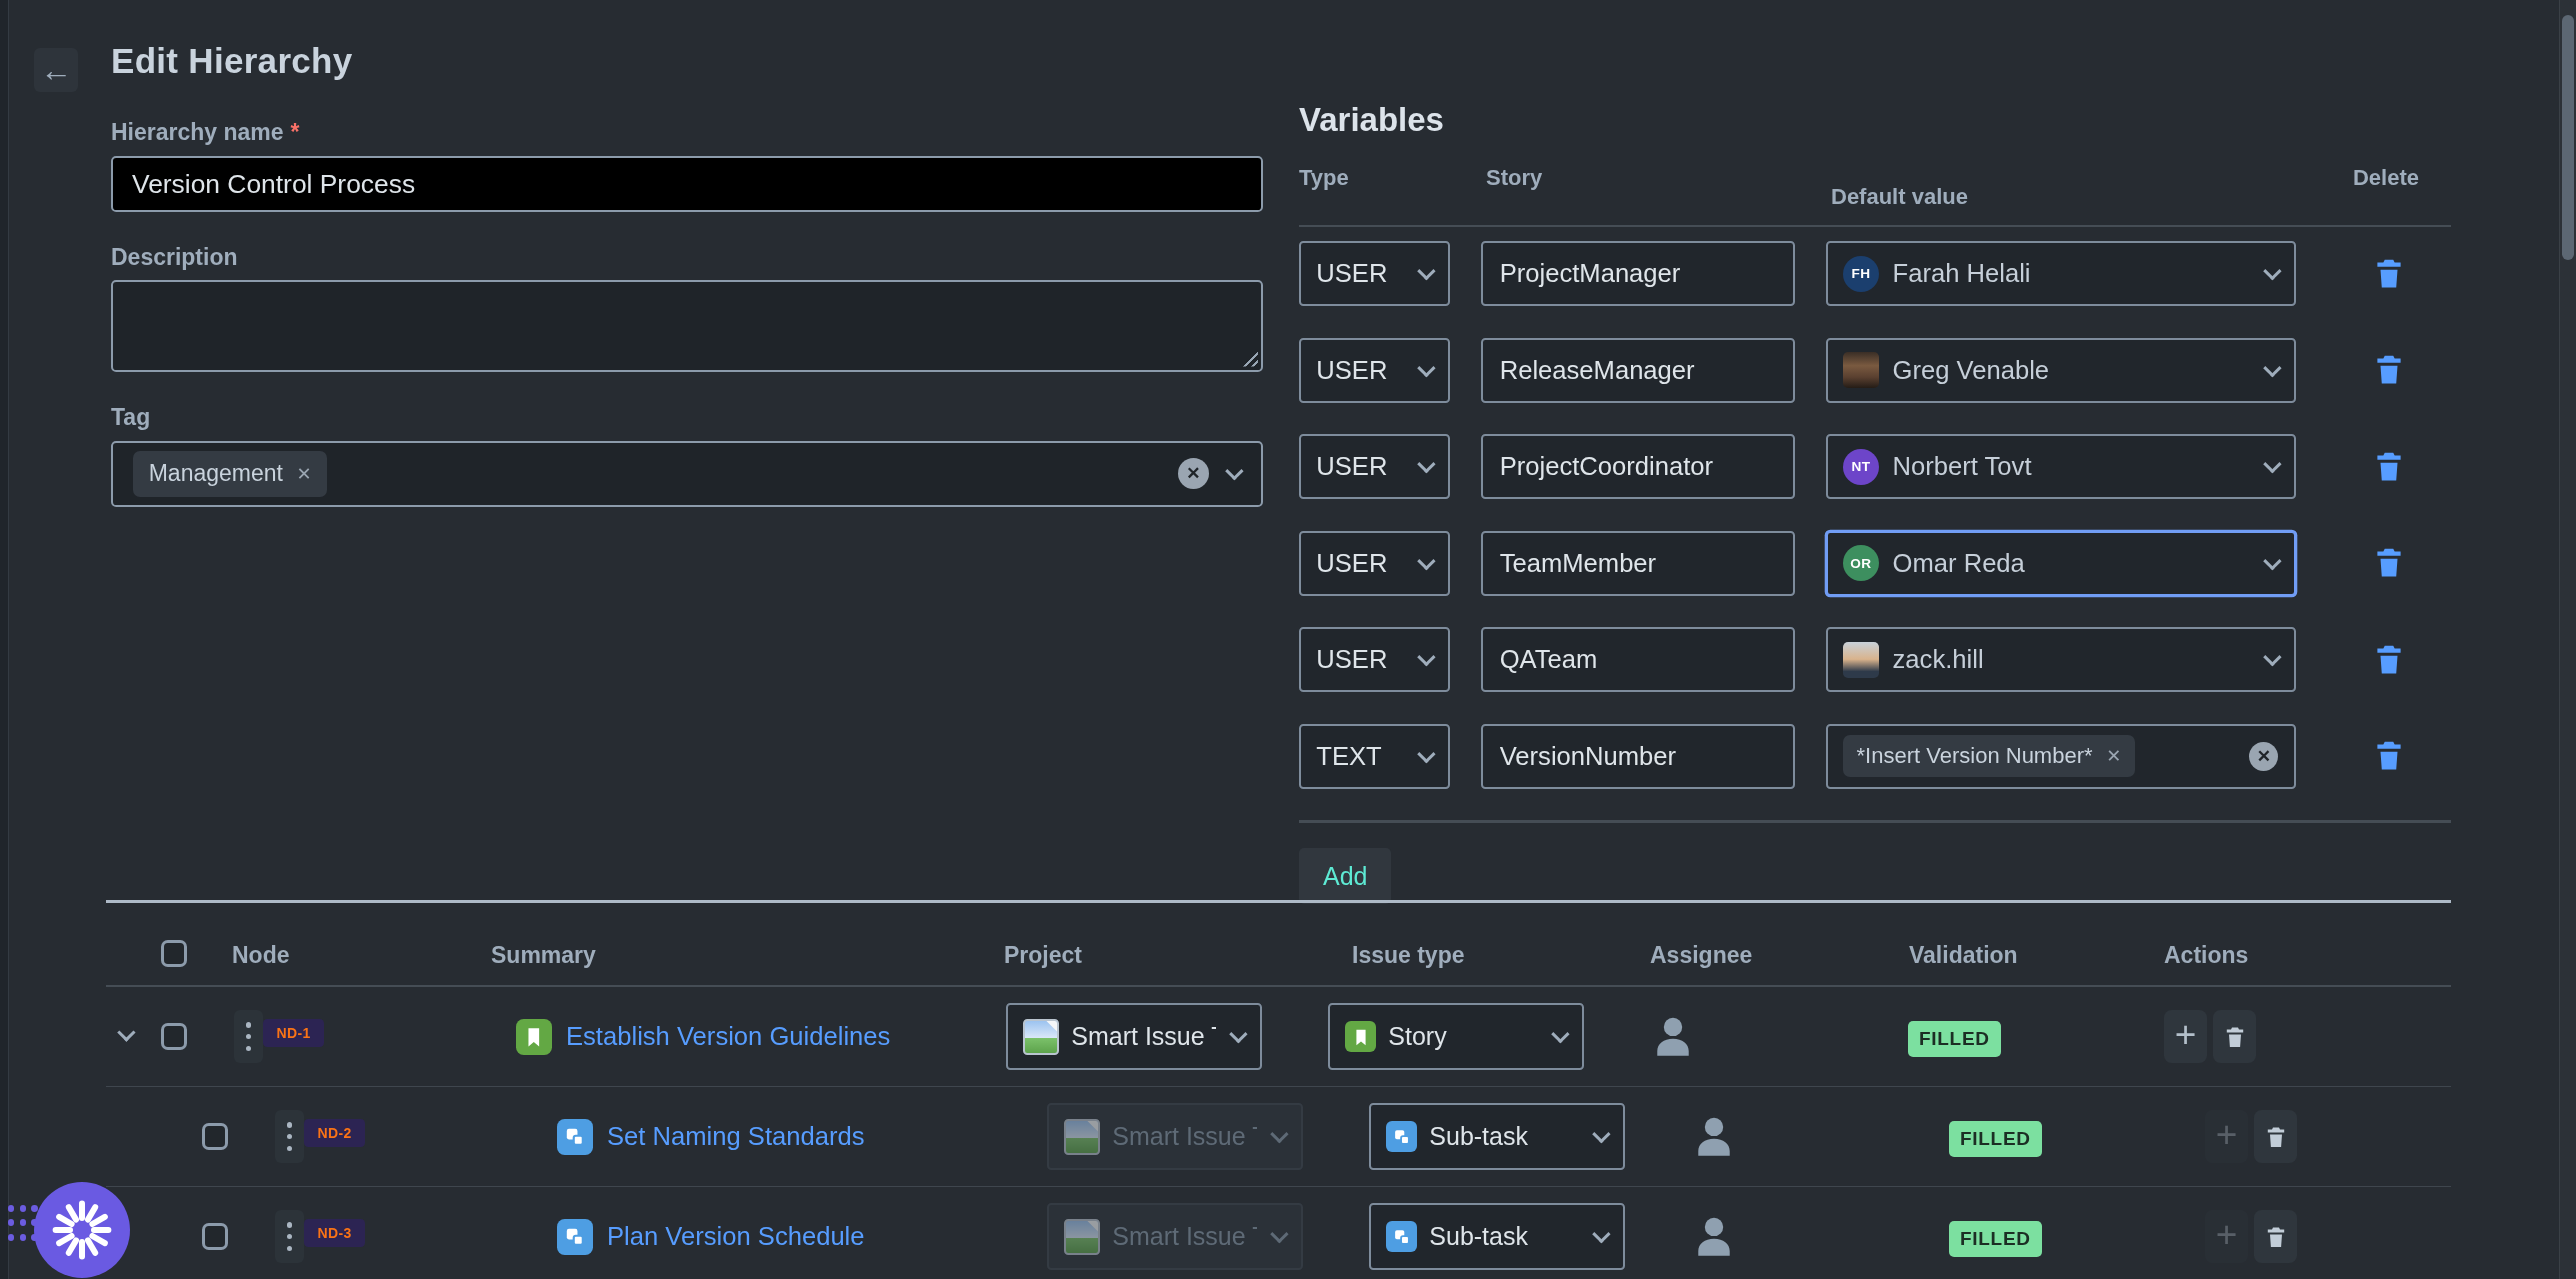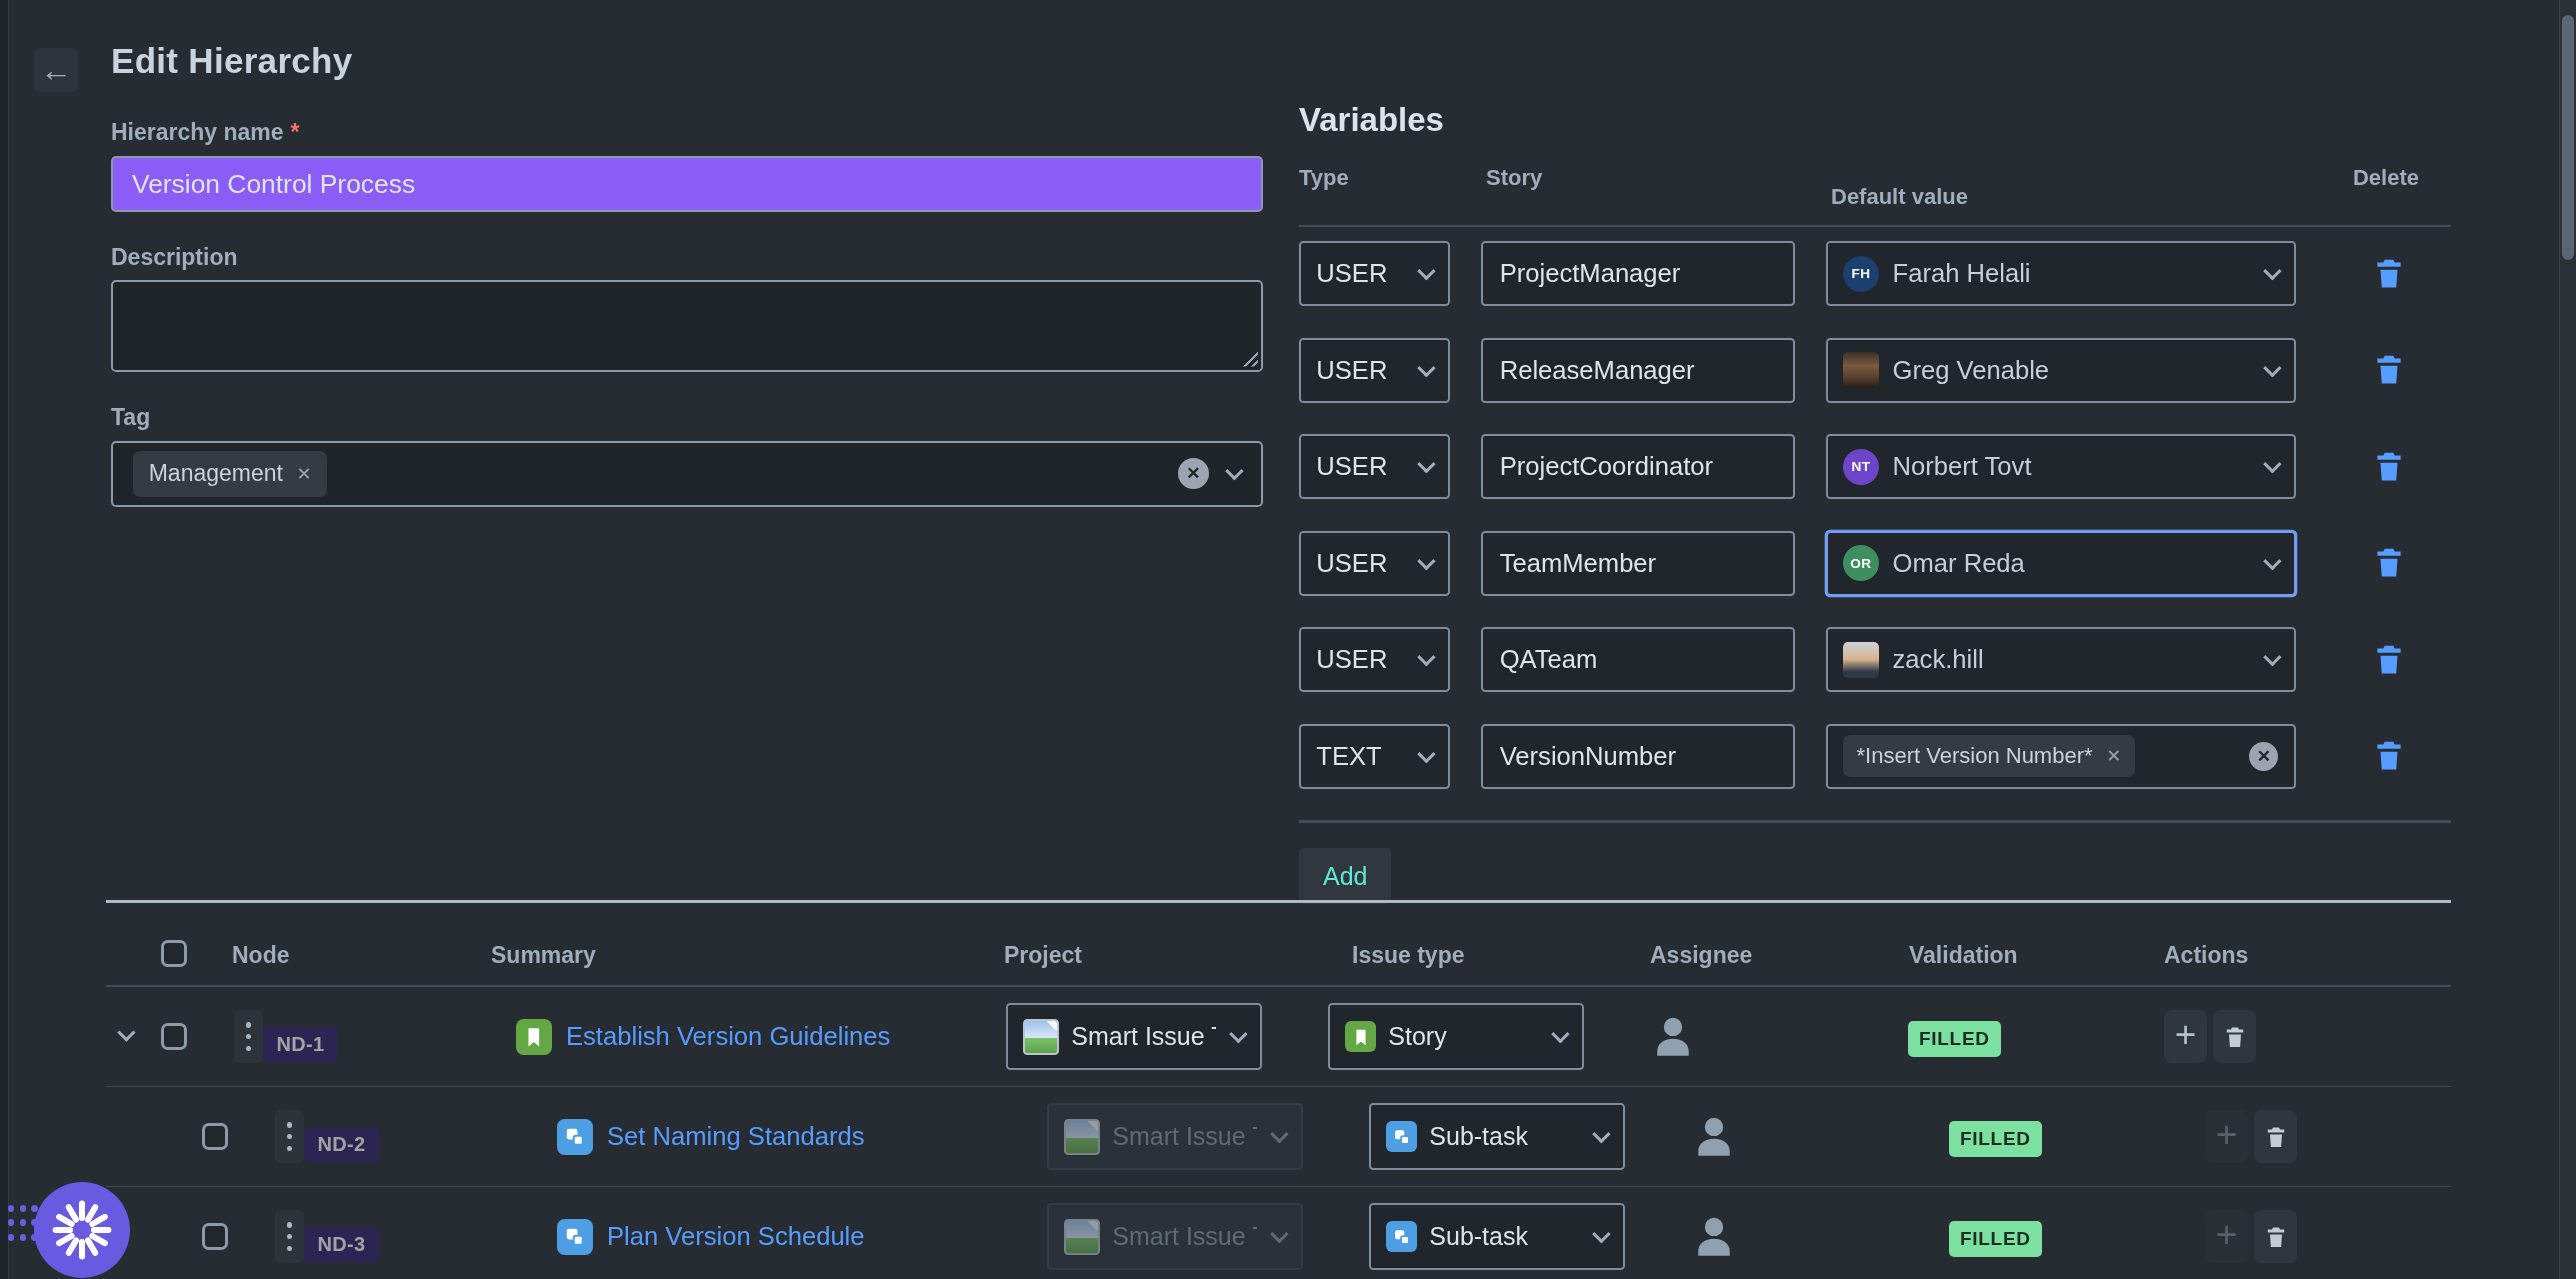--- a/index.html
+++ b/index.html
@@ -10,21 +10,21 @@
   .left-edge { position:absolute; left:0; top:0; width:9.4px; height:100%; background:#20252b; border-right:1.7px solid #343b43; }
 
   .back-btn { position:absolute; left:34px; top:48px; width:44px; height:44px; background:#2e343b; border-radius:6px;
     display:flex; align-items:center; justify-content:center; color:#9fadbc; font-size:32px; cursor:pointer; }
   .page-title { position:absolute; left:111px; top:41px; font-size:35px; font-weight:700; color:#c9d3dd; letter-spacing:0.3px; }
 
   
   .form-col { position:absolute; left:111px; top:119px; width:1152px; }
   .field-label { font-size:23px; font-weight:700; color:#9fadbc; }
   .req { color:#f87168; margin-left:6.8px; font-size:23px; font-weight:700; }
-  .text-input { width:100%; height:56px; background:#8b5cf6; border:2.6px solid #8c9bab; border-radius:5.1px;
+  .text-input { width:100%; height:56px; background:#000000; border:2.6px solid #8c9bab; border-radius:5.1px;
     color:#dfe5ea; font-size:26.4px; padding:0 19px; margin-top:10.2px; font-family:inherit; outline:none; }
   .ta-wrap { position:relative; margin-top:8.5px; }
   .textarea { width:100%; height:92px; background:#1f2429; border:2.6px solid #8c9bab; border-radius:5.1px;
     color:#dfe5ea; font-size:26.4px; padding:12px 19px; font-family:inherit; resize:none; outline:none; display:block; }
   .resize-grip { position:absolute; right:5.1px; bottom:5.1px; width:15.3px; height:15.3px;
     background:repeating-linear-gradient(-45deg, transparent 0 3.4px, #98a6b4 3.4px 5.5px);
     clip-path:polygon(100% 0,100% 100%,0 100%); }
   .mt38 { margin-top:32px; }
   .tag-box { margin-top:10.2px; height:66px; background:#1f2429; border:2.6px solid #8c9bab; border-radius:5.1px;
     display:flex; align-items:center; padding:0 20.4px; }
@@ -73,21 +73,21 @@
   .head-cb { position:absolute; left:55px; top:37px; }
   .t-row { position:relative; height:100px; border-bottom:1.7px solid #3f464e; }
   .t-inner { position:absolute; inset:0; }
   .t-inner.child { left:41px; }
   .expander { position:absolute; left:13.6px; top:39px; width:12.8px; height:12.8px;
     border-right:3.8px solid #9fadbc; border-bottom:3.8px solid #9fadbc; transform:rotate(45deg); cursor:pointer; }
   .row-cb { position:absolute; left:55px; top:36px; }
   .drag { position:absolute; left:128px; top:23px; width:29px; height:53px; background:#2c3339; border-radius:6px;
     display:flex; flex-direction:column; align-items:center; justify-content:center; gap:6.8px; cursor:grab; }
   .drag i { width:5.1px; height:5.1px; border-radius:50%; background:#aab6c2; }
-  .nd-badge { position:absolute; left:157px; top:40px; background:#2c2453; color:#a3a3a3; font-size:20px;
+  .nd-badge { position:absolute; left:157px; top:32px; background:#2c2453; color:#f97316; font-size:14px;
     font-weight:700; padding:6px 13.6px; border-radius:4.3px; letter-spacing:0.3px; }
   .sum-icon { position:absolute; left:410px; top:31.5px; width:36px; height:36px; border-radius:7.7px;
     display:flex; align-items:center; justify-content:center; }
   .ico-story { background:#63a844; }
   .ico-subtask { background:#4e9ee3; }
   .sum-icon svg { width:25.6px; height:25.6px; }
   .sum-link { position:absolute; left:460px; top:35px; font-size:25.6px; font-weight:500; color:#579dff;
     text-decoration:none; cursor:pointer; }
   .proj-sel { position:absolute; left:900px; top:16px; width:256px; height:67px; font-size:25px; }
   .issue-sel { position:absolute; left:1222px; top:16px; width:256px; height:67px; font-size:25px; }

